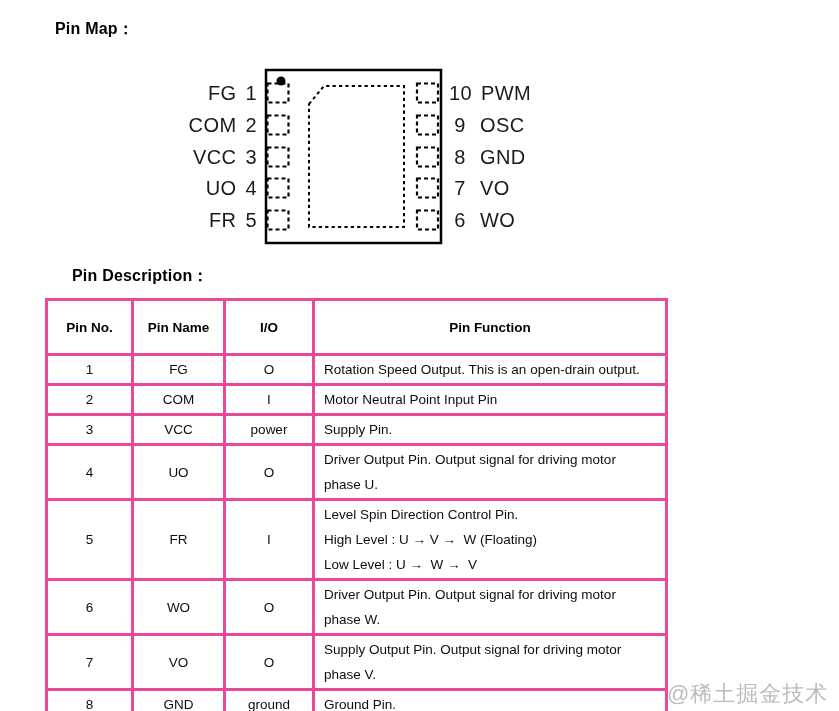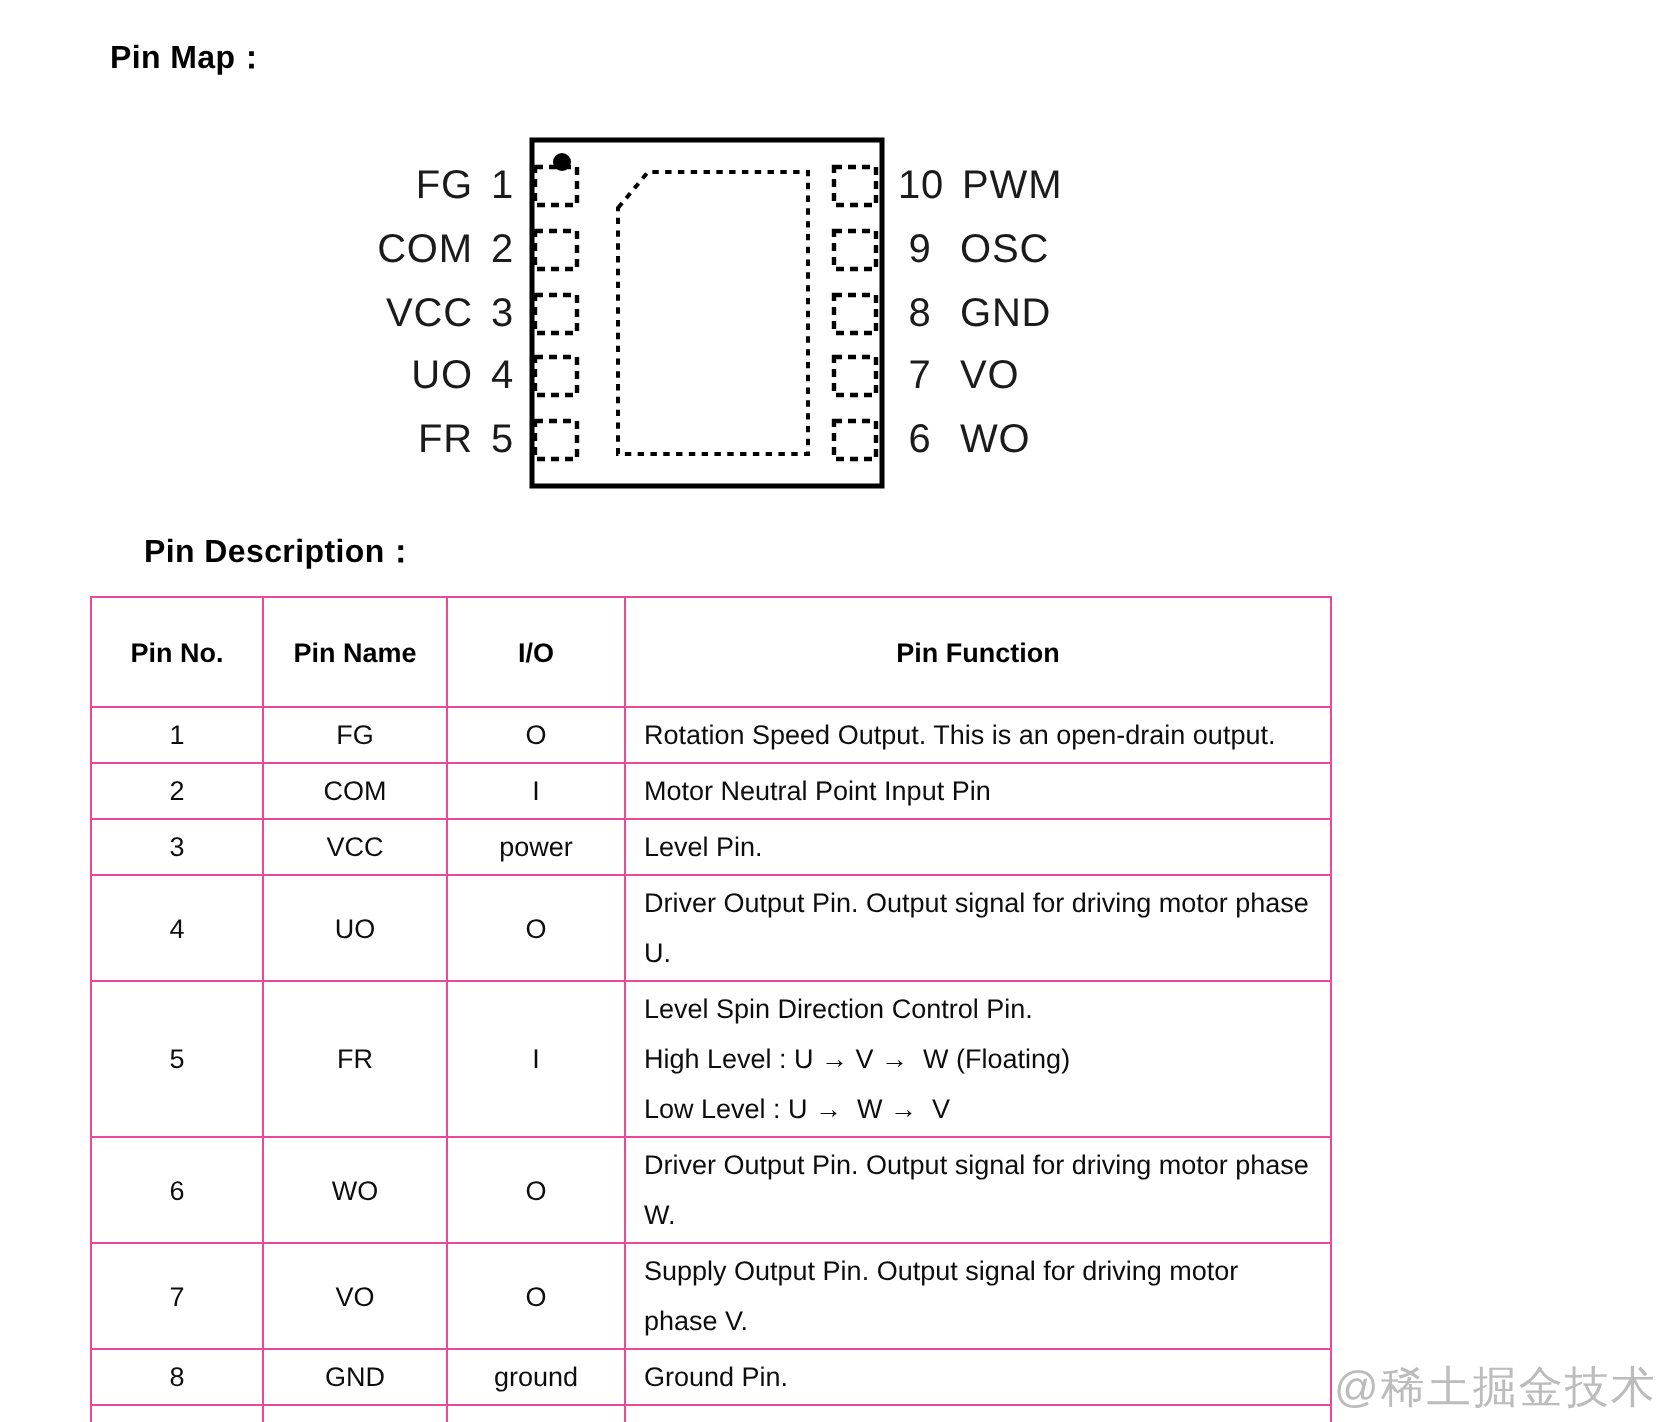--- a/index.html
+++ b/index.html
@@ -15,21 +15,21 @@
   .chip-svg { position:absolute; left:0; top:0; }
 
   .pin-label { position:absolute; height:22px; display:flex; align-items:center; gap:9px;
                font-size:20px; color:#1b1b1b; letter-spacing:.4px; line-height:22px;justify-content:center; }
   .pin-label.left  { left:145px; width:112px; justify-content:flex-end; }
   .pin-label.right { left:449px; }
   .pin-label.right .pin-num { min-width:22px; text-align:center; }
 
   .pin-table { position:absolute; left:45px; top:298px; width:620px;
                border-collapse:collapse; table-layout:fixed; }
-  .pin-table th, .pin-table td { border:1px solid #ec4899; }
+  .pin-table th, .pin-table td { border:3px solid #ec4899; }
   .pin-table th { font-size:13.5px; font-weight:700; text-align:center; vertical-align:middle; }
   .pin-table td { font-size:13.5px; color:#0d0d0d; vertical-align:middle; }
   td.c  { text-align:center; }
   td.fn { text-align:left; padding:1px 9px;margin-top:17px; }
   .fn-line { line-height:25px; white-space:pre-wrap; }
   .fn-line.just { white-space:normal; text-align:justify; text-align-last:justify; }
   tr.hdr { height:55px; }
   tr.h26 { height:26px; }
   tr.h75 { height:75px; }
   tr.h50 { height:50px; }
@@ -141,21 +141,21 @@
       <td class="c">I</td>
       <td class="fn">
         <div class="fn-line">Motor Neutral Point Input Pin</div>
       </td>
     </tr>
     <tr class="h26">
       <td class="c">3</td>
       <td class="c">VCC</td>
       <td class="c">power</td>
       <td class="fn">
-        <div class="fn-line">Level Pin.</div>
+        <div class="fn-line">Supply Pin.</div>
       </td>
     </tr>
     <tr class="h26">
       <td class="c">4</td>
       <td class="c">UO</td>
       <td class="c">O</td>
       <td class="fn">
         <div class="fn-line">Driver Output Pin. Output signal for driving motor phase U.</div>
       </td>
     </tr>

